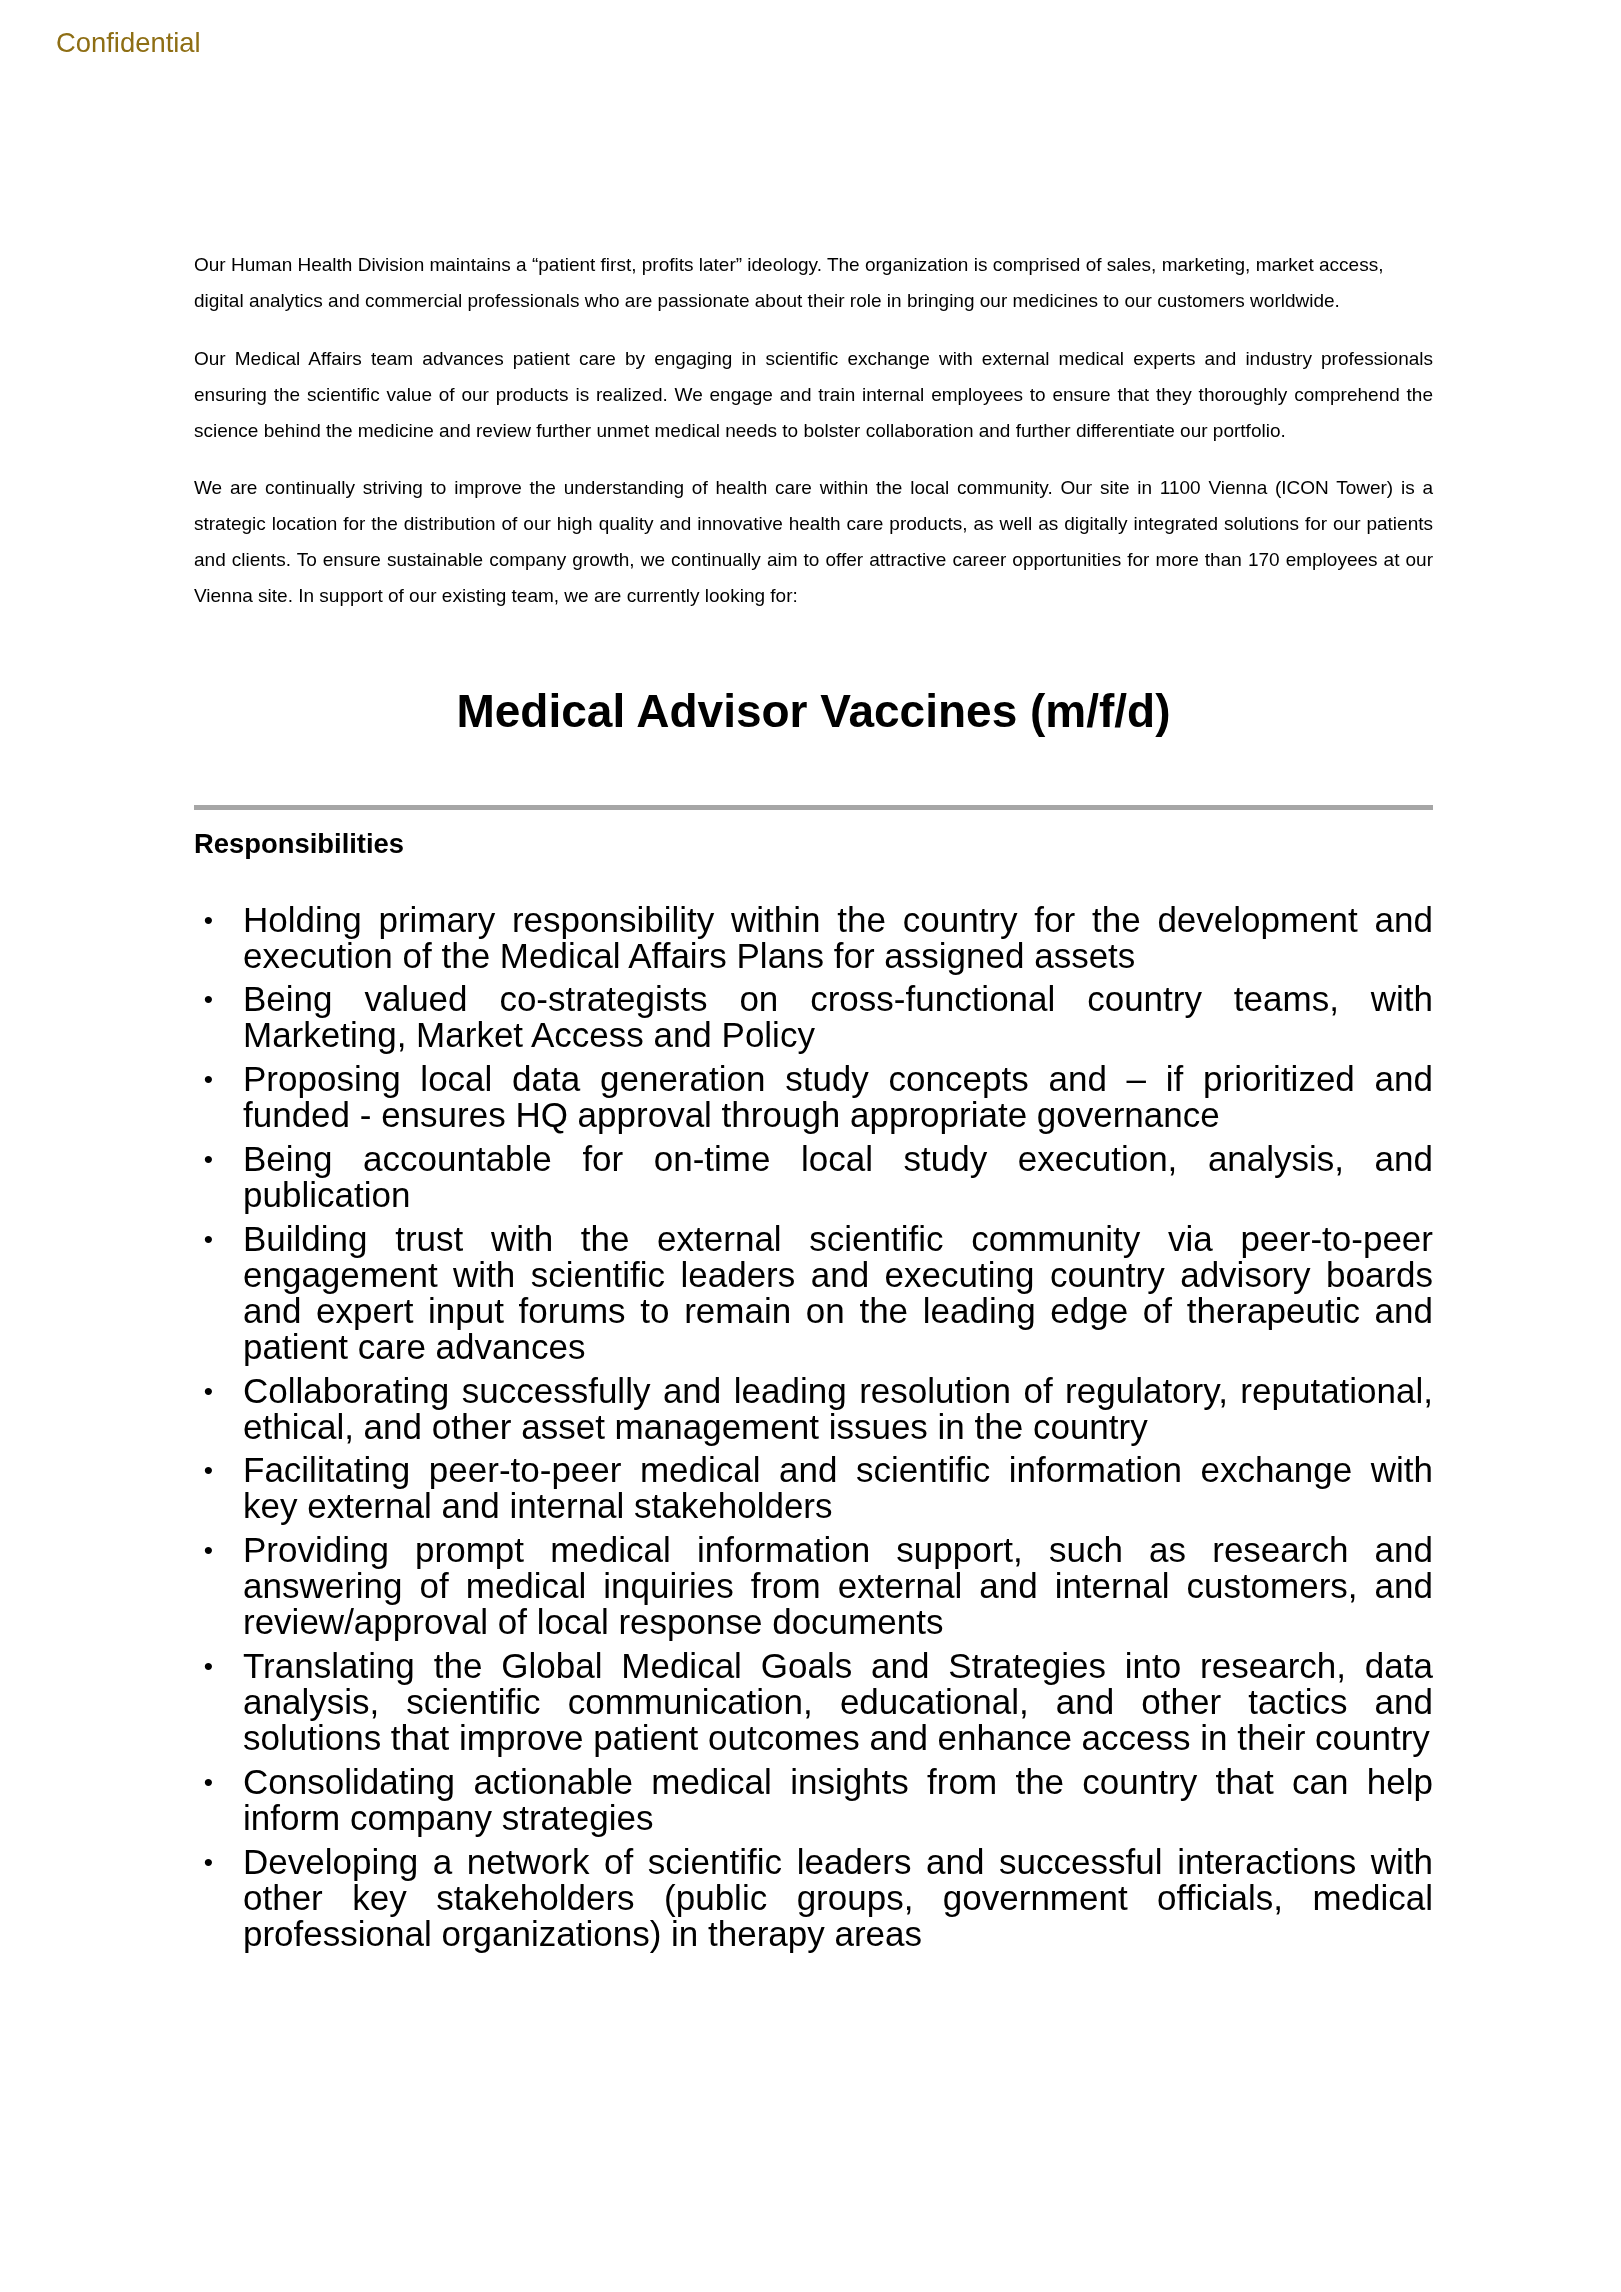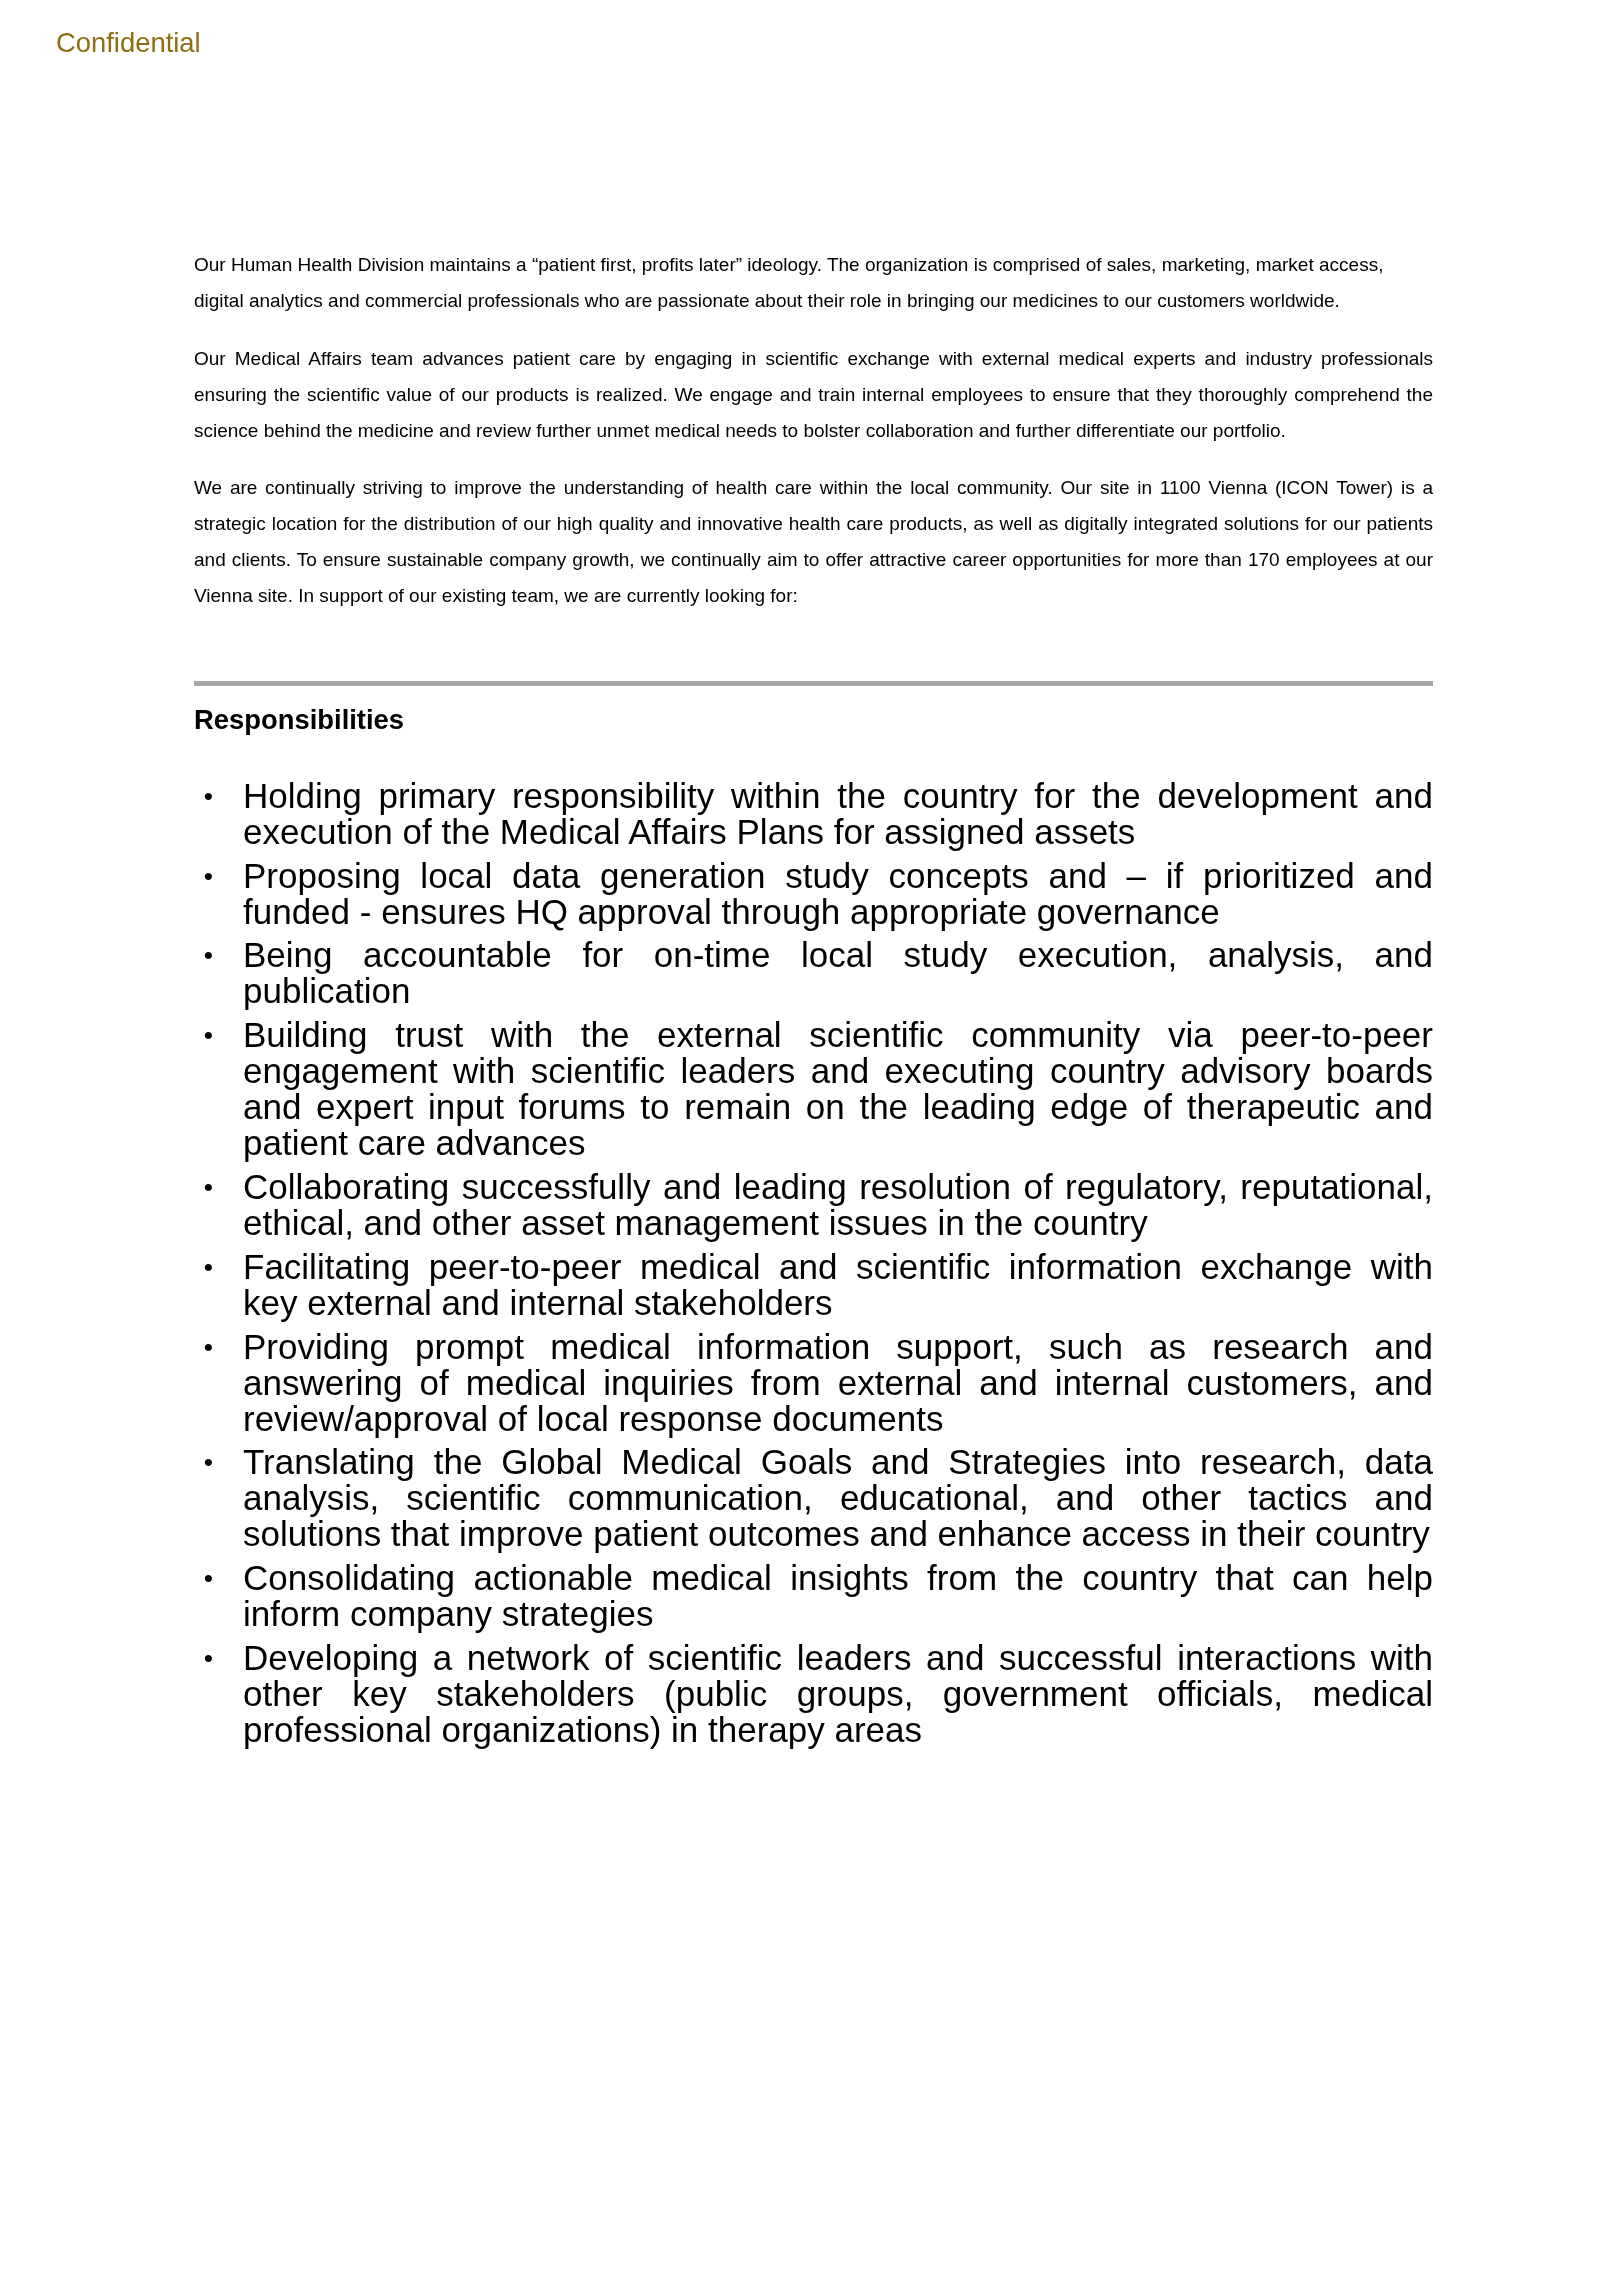--- a/index.html
+++ b/index.html
@@ -91,27 +91,29 @@
   <div class="watermark">Confidential</div>
 
   <div class="content">
 
     <p class="para align-left">Our Human Health Division maintains a “patient first, profits later” ideology. The organization is comprised of sales, marketing, market access, digital analytics and commercial professionals who are passionate about their role in bringing our medicines to our customers worldwide.</p>
 
     <p class="para">Our Medical Affairs team advances patient care by engaging in scientific exchange with external medical experts and industry professionals ensuring the scientific value of our products is realized. We engage and train internal employees to ensure that they thoroughly comprehend the science behind the medicine and review further unmet medical needs to bolster collaboration and further differentiate our portfolio.</p>
 
     <p class="para">We are continually striving to improve the understanding of health care within the local community. Our site in 1100 Vienna (ICON Tower) is a strategic location for the distribution of our high quality and innovative health care products, as well as digitally integrated solutions for our patients and clients. To ensure sustainable company growth, we continually aim to offer attractive career opportunities for more than 170 employees at our Vienna site. In support of our existing team, we are currently looking for:</p>
 
+    <h1 class="job-title">Medical Advisor Vaccines (m/f/d)</h1>
 
     <div class="divider"></div>
 
     <h2 class="section-heading">Responsibilities</h2>
 
     <ul class="bullet-list">
       <li class="bullet-item">Holding primary responsibility within the country for the development and execution of the Medical Affairs Plans for assigned assets</li>
+      <li class="bullet-item">Being valued co-strategists on cross-functional country teams, with Marketing, Market Access and Policy</li>
       <li class="bullet-item">Proposing local data generation study concepts and – if prioritized and funded - ensures HQ approval through appropriate governance</li>
       <li class="bullet-item">Being accountable for on-time local study execution, analysis, and publication</li>
       <li class="bullet-item">Building trust with the external scientific community via peer-to-peer engagement with scientific leaders and executing country advisory boards and expert input forums to remain on the leading edge of therapeutic and patient care advances</li>
       <li class="bullet-item">Collaborating successfully and leading resolution of regulatory, reputational, ethical, and other asset management issues in the country</li>
       <li class="bullet-item">Facilitating peer-to-peer medical and scientific information exchange with key external and internal stakeholders</li>
       <li class="bullet-item">Providing prompt medical information support, such as research and answering of medical inquiries from external and internal customers, and review/approval of local response documents</li>
       <li class="bullet-item">Translating the Global Medical Goals and Strategies into research, data analysis, scientific communication, educational, and other tactics and solutions that improve patient outcomes and enhance access in their country</li>
       <li class="bullet-item">Consolidating actionable medical insights from the country that can help inform company strategies</li>
       <li class="bullet-item">Developing a network of scientific leaders and successful interactions with other key stakeholders (public groups, government officials, medical professional organizations) in therapy areas</li>
     </ul>

